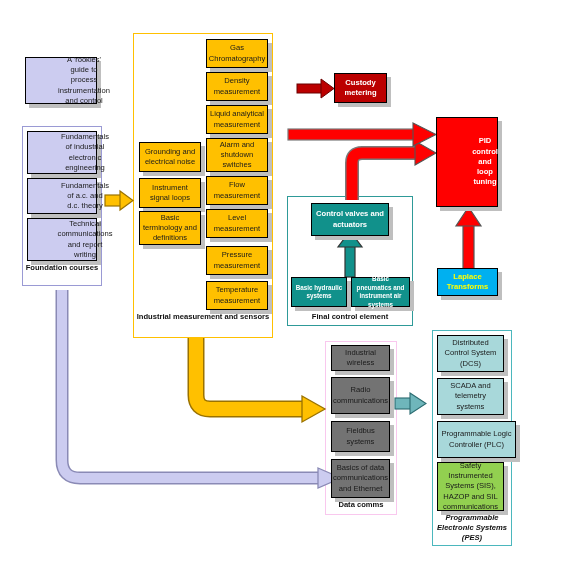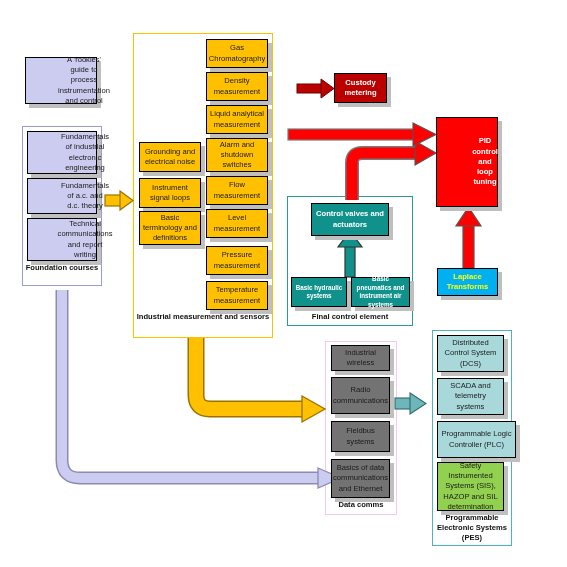--- a/index.html
+++ b/index.html
@@ -205,19 +205,19 @@
   <div class="node cyanb" style="left:437px;top:335px;width:67px;height:37px;">
     <span>Distributed Control System (DCS)</span>
   </div>
   <div class="node cyanb" style="left:437px;top:378px;width:67px;height:37px;">
     <span>SCADA and telemetry systems</span>
   </div>
   <div class="node cyanb" style="left:437px;top:421px;width:79px;height:37px;">
     <span>Programmable Logic Controller (PLC)</span>
   </div>
   <div class="node green" style="left:437px;top:462px;width:67px;height:49px;">
-    <span>Safety Instrumented Systems (SIS), HAZOP and SIL determination</span>
-  </div>
-  <div class="group-label" style="left:430px;top:513px;width:84px;">
+    <span>Safety Instrumented Systems (SIS), HAZOP and SIL communications</span>
+  </div>
+  <div class="group-label" style="left:430px;top:513px;width:84px;font-style:italic;">
     <span>Programmable Electronic Systems (PES)</span>
   </div>
 
 </div>
 
 </body></html>

